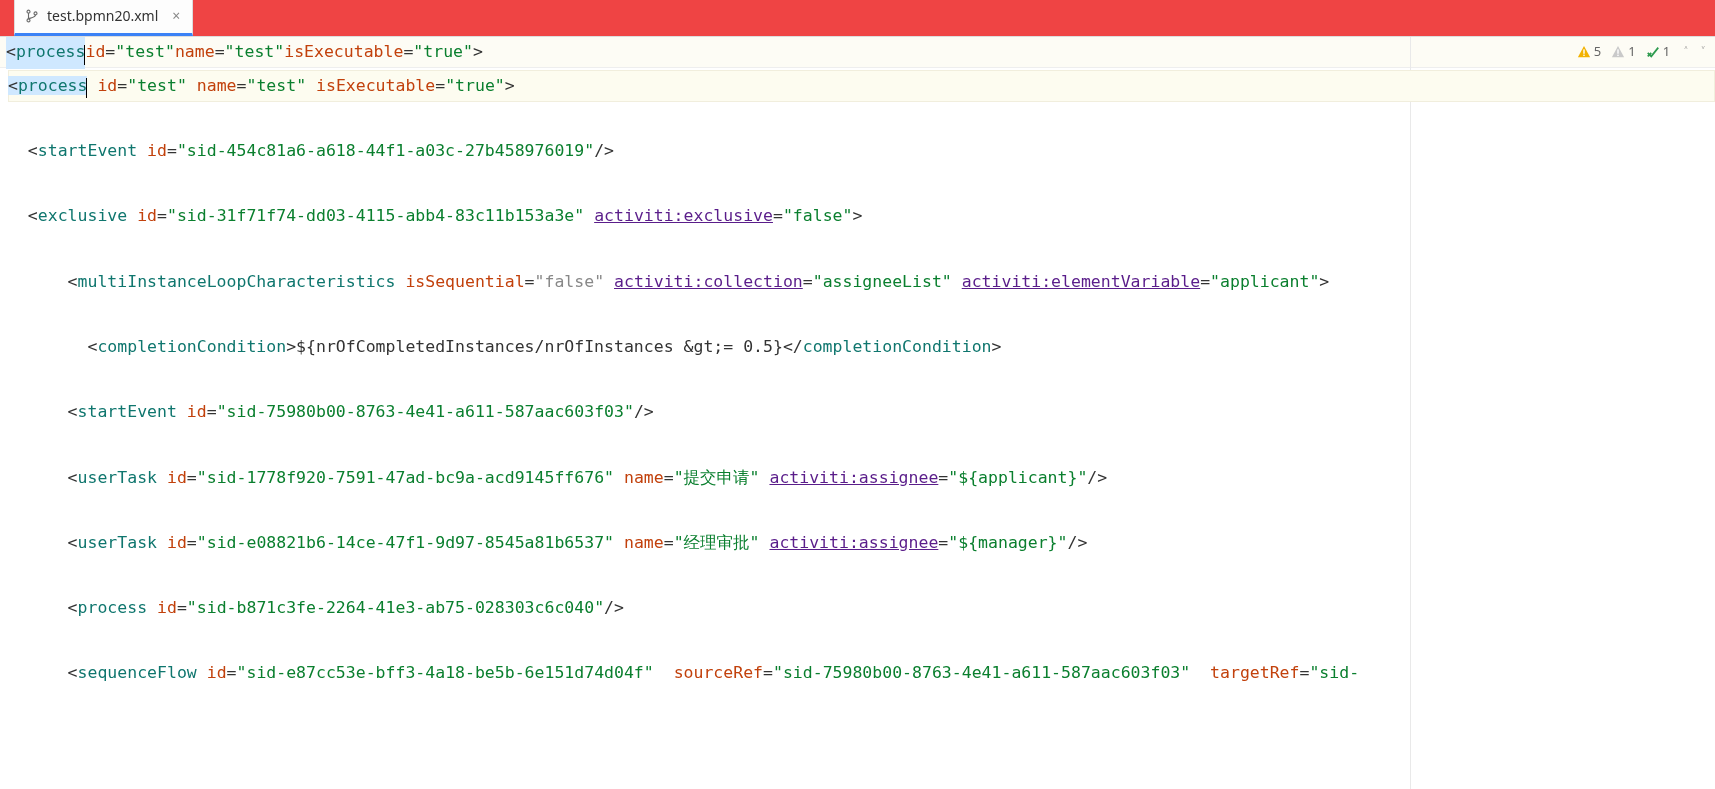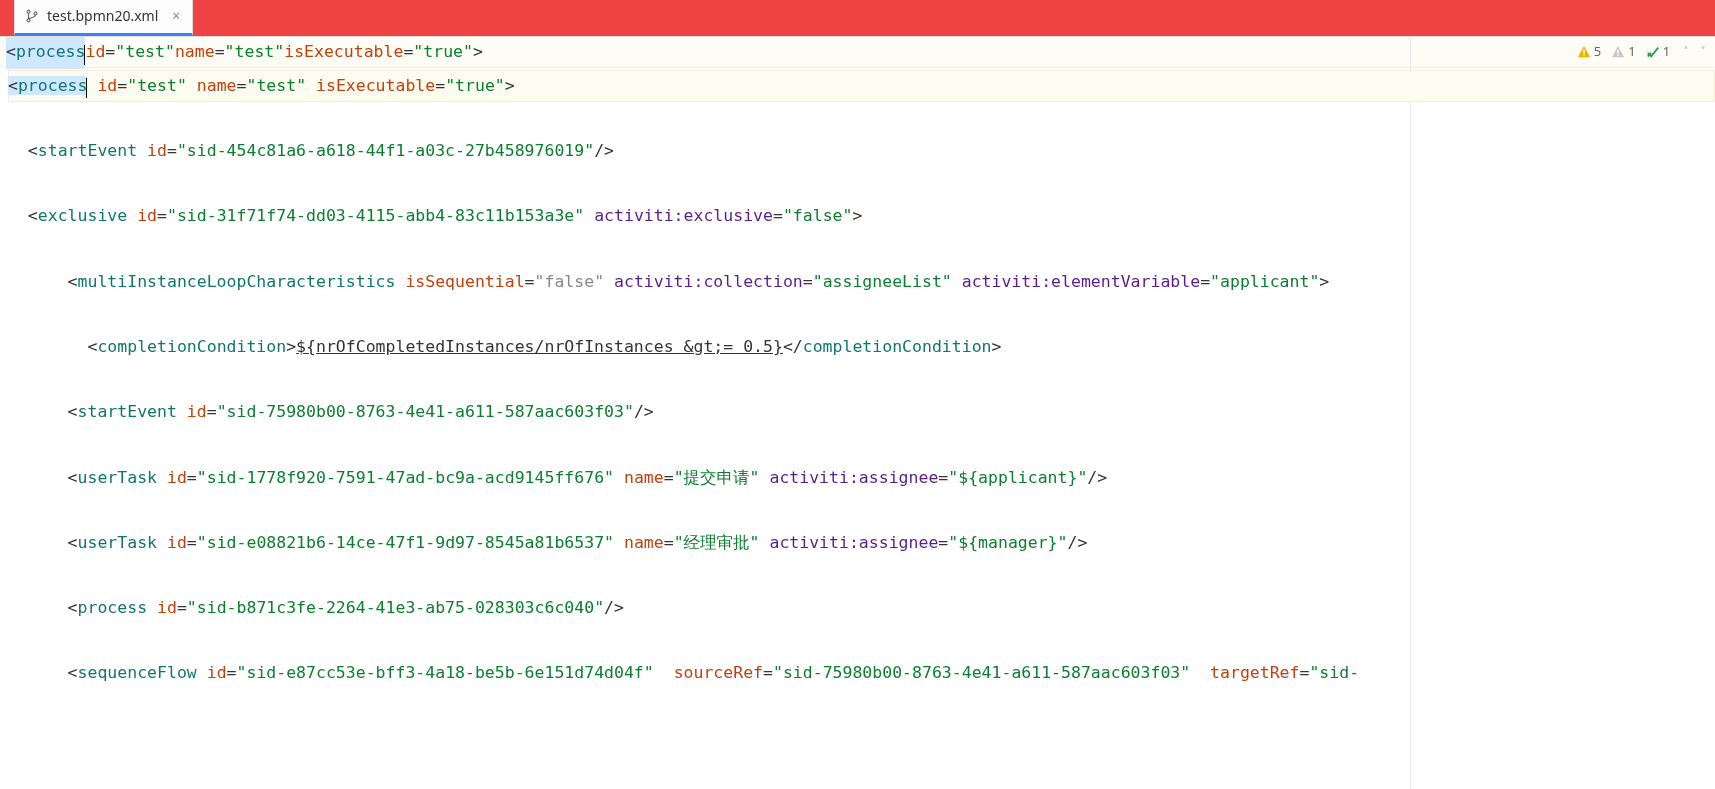--- a/index.html
+++ b/index.html
@@ -109,23 +109,23 @@
     vertical-align: text-bottom;
     position: relative;
     top: 3px;
   }
 
   .tag-ang { color: #333; }
   .tag-name { color: #0f766e; }
   .attr-name  { color: #c2410c; }
   .attr-eq   { color: #333; }
   .attr-val  { color: #0a7f2e; }
-  .attr-icol { color: #5a1d8a; } 
+  .attr-icol { color: #5a1d8a; text-decoration: underline; } 
   .gray-val  { color: #888; }
-  .text-body { color: #333; text-decoration: underline; }
+  .text-body { color: #333; }
 
   .gutter-pipes {
     color: #dcdcdc;
   }
 
   .breadcrumb-code {
     font-family: "Consolas", "Menlo", "Monaco", monospace;
     font-size: 16.5px;
     color: #333;
     display: inline-flex;

